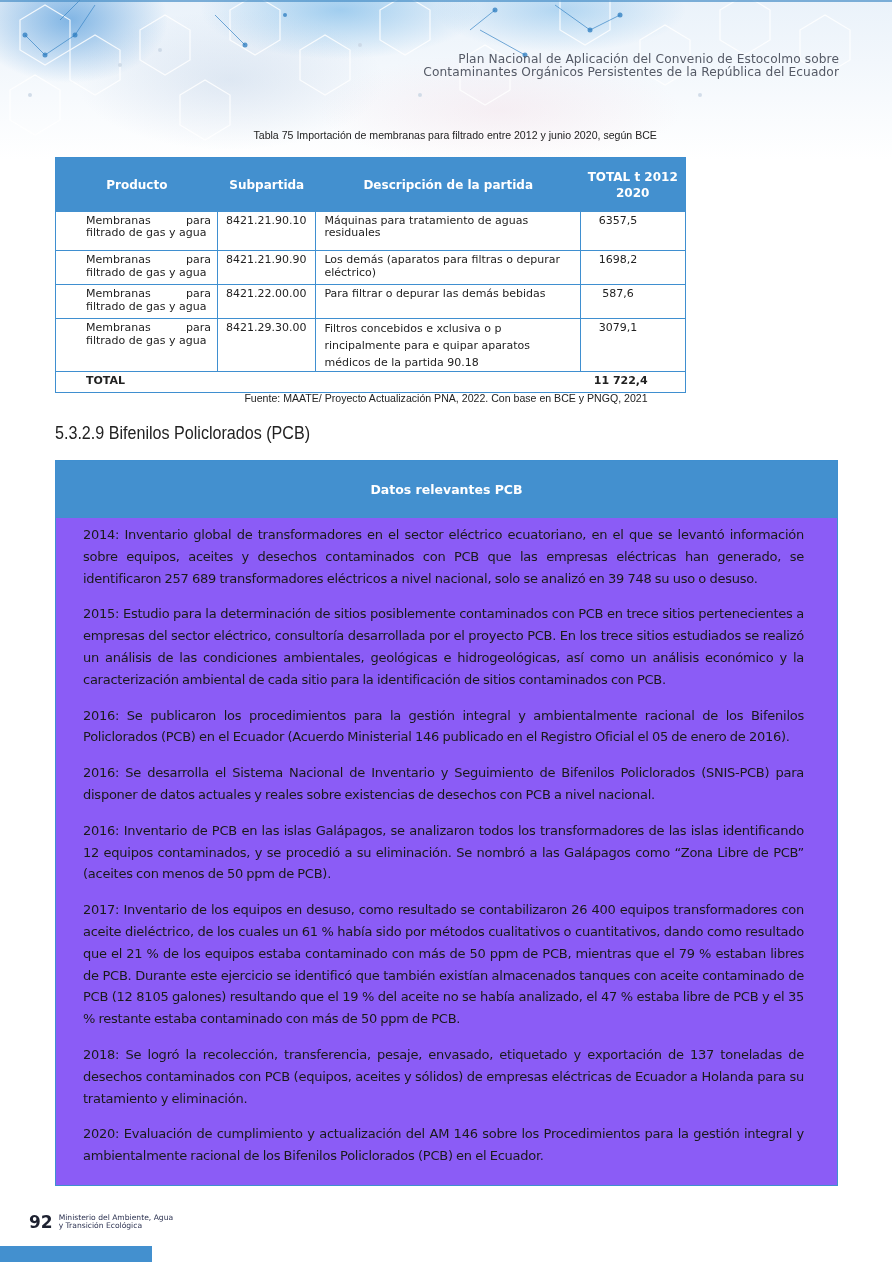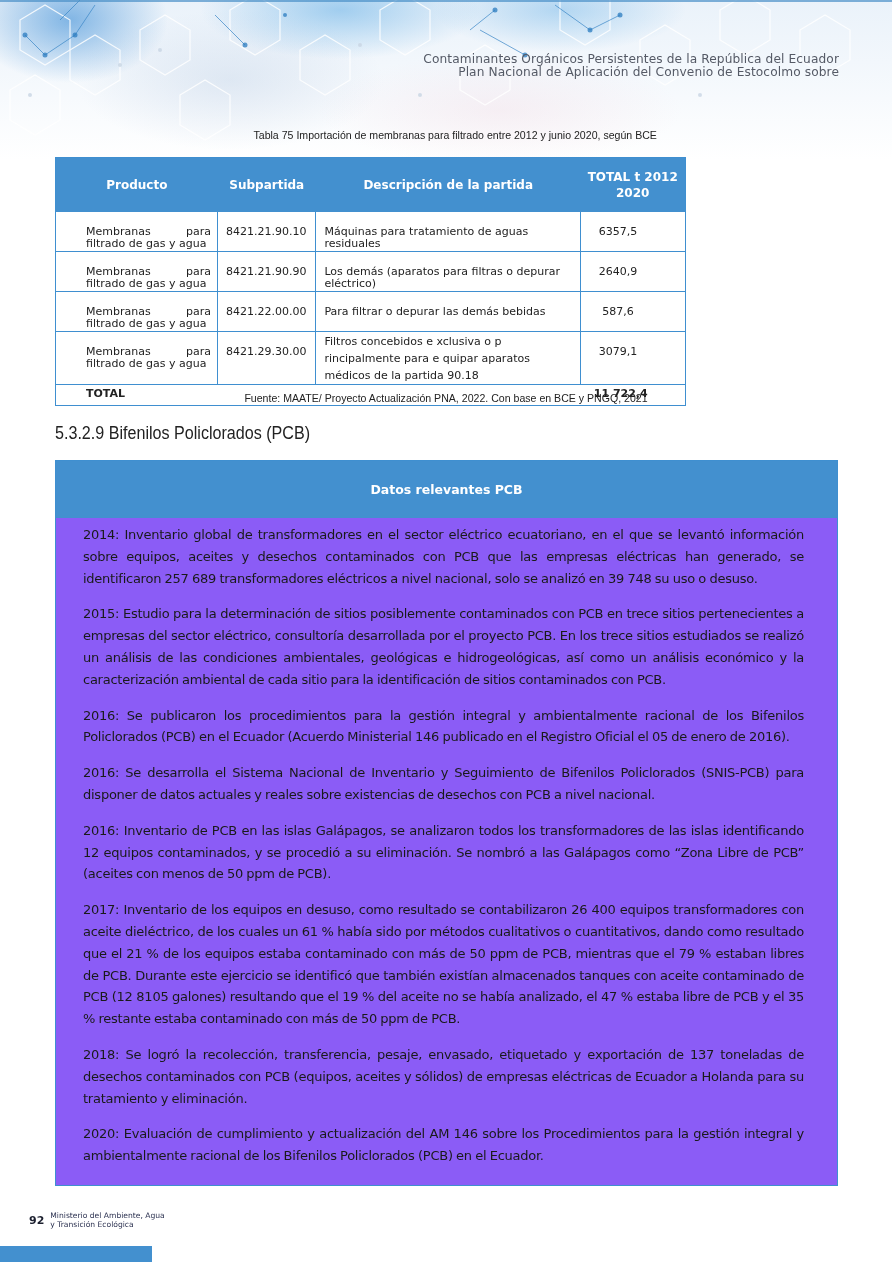--- a/index.html
+++ b/index.html
@@ -34,21 +34,21 @@
     .data-table {
       position: absolute; left: 55px; top: 157px; width: 631px;
       border: 1.5px solid #3f8fd0; border-collapse: collapse;
       font-family: "DejaVu Sans", sans-serif;
     }
     .data-table th {
       background: #4390cf; color: #ffffff; font-weight: bold; font-size: 12px;
       height: 54px; text-align: center; line-height: 16px; padding: 0 6px;
     }
     .data-table td {
-      font-size: 11px; color: #222; vertical-align: top; padding: 14px 6px 0 8px;
+      font-size: 11px; color: #222; vertical-align: top; padding: 3px 6px 0 8px;
       border-bottom: 1.5px solid #3f8fd0; line-height: 12.5px;
     }
     .data-table td.sep { border-right: 1.5px solid #3f8fd0; }
     .data-table td.num { text-align: center; padding-left: 0; padding-right: 30px; }
     .data-table td.desc-wrap { line-height: 17px; padding-top: 1px; }
     .data-table tr.row td { height: 39px; }
     .data-table tr.row.short td { height: 34px; }
     .data-table tr.total td { height: 21px; font-weight: bold; font-size: 11px; padding-top: 3px; }
     .data-table tr.total td.num { padding-right: 24px; }
     .data-table .prod { text-align: justify; text-align-last: left; }
@@ -78,21 +78,21 @@
     .pcb-para {
       font-family: "DejaVu Sans", sans-serif; font-size: 13px; line-height: 21.8px;
       color: #1a1a1a; text-align: justify; margin-bottom: 14px;
       letter-spacing: -0.25px; word-spacing: -0.5px;
     }
 
     .footer {
       position: absolute; left: 29px; top: 1212px; display: flex; align-items: center;
     }
     .page-number {
-      font-family: "DejaVu Sans", sans-serif; font-weight: bold; font-size: 11px; color: #1d2130;
+      font-family: "DejaVu Sans", sans-serif; font-weight: bold; font-size: 17px; color: #1d2130;
       margin-right: 6px;
     }
     .ministry {
       font-family: "DejaVu Sans", sans-serif; font-size: 7.6px; line-height: 8.5px; color: #2b3150;
     }
     .footer-bar {
       position: absolute; left: 0; top: 1246px; width: 152px; height: 16px; background: #4390cf;
     }
   </style>
 </head>
@@ -143,22 +143,22 @@
         <circle cx="360" cy="45" r="2"></circle>
       <circle cx="420" cy="95" r="2"></circle>
         <circle cx="700" cy="95" r="2"></circle>
         <circle cx="30" cy="95" r="2"></circle>
     </g>
   </svg>
 </div>
 <div class="header-topline"></div>
 
 <div class="doc-title">
+  <div>Plan Nacional de Aplicación del Convenio de Estocolmo sobre</div>
   <div>Contaminantes Orgánicos Persistentes de la República del Ecuador</div>
-  <div>Plan Nacional de Aplicación del Convenio de Estocolmo sobre</div>
 </div>
 
 <div class="table-caption">Tabla 75 Importación de membranas para filtrado entre 2012 y junio 2020, según BCE</div>
 
 <table class="data-table">
   <thead>
     <tr>
       <th style="width:196px">Producto</th>
       <th style="width:100px">Subpartida</th>
       <th style="width:362px">Descripción de la partida</th>
@@ -169,21 +169,21 @@
     <tr class="row">
       <td class="sep prod" style="padding-left:30px">Membranas para filtrado de gas y agua</td>
       <td class="sep">8421.21.90.10</td>
       <td class="sep">Máquinas para tratamiento de aguas residuales</td>
       <td class="num">6357,5</td>
     </tr>
     <tr class="row short">
       <td class="sep prod" style="padding-left:30px">Membranas para filtrado de gas y agua</td>
       <td class="sep">8421.21.90.90</td>
       <td class="sep">Los demás (aparatos para filtras o depurar eléctrico)</td>
-      <td class="num">2640,9</td>
+      <td class="num">1698,2</td>
     </tr>
     <tr class="row short">
       <td class="sep prod" style="padding-left:30px">Membranas para filtrado de gas y agua</td>
       <td class="sep">8421.22.00.00</td>
       <td class="sep">Para filtrar o depurar las demás bebidas</td>
       <td class="num">587,6</td>
     </tr>
     <tr class="row">
       <td class="sep prod" style="padding-left:30px">Membranas para filtrado de gas y agua</td>
       <td class="sep">8421.29.30.00</td>

